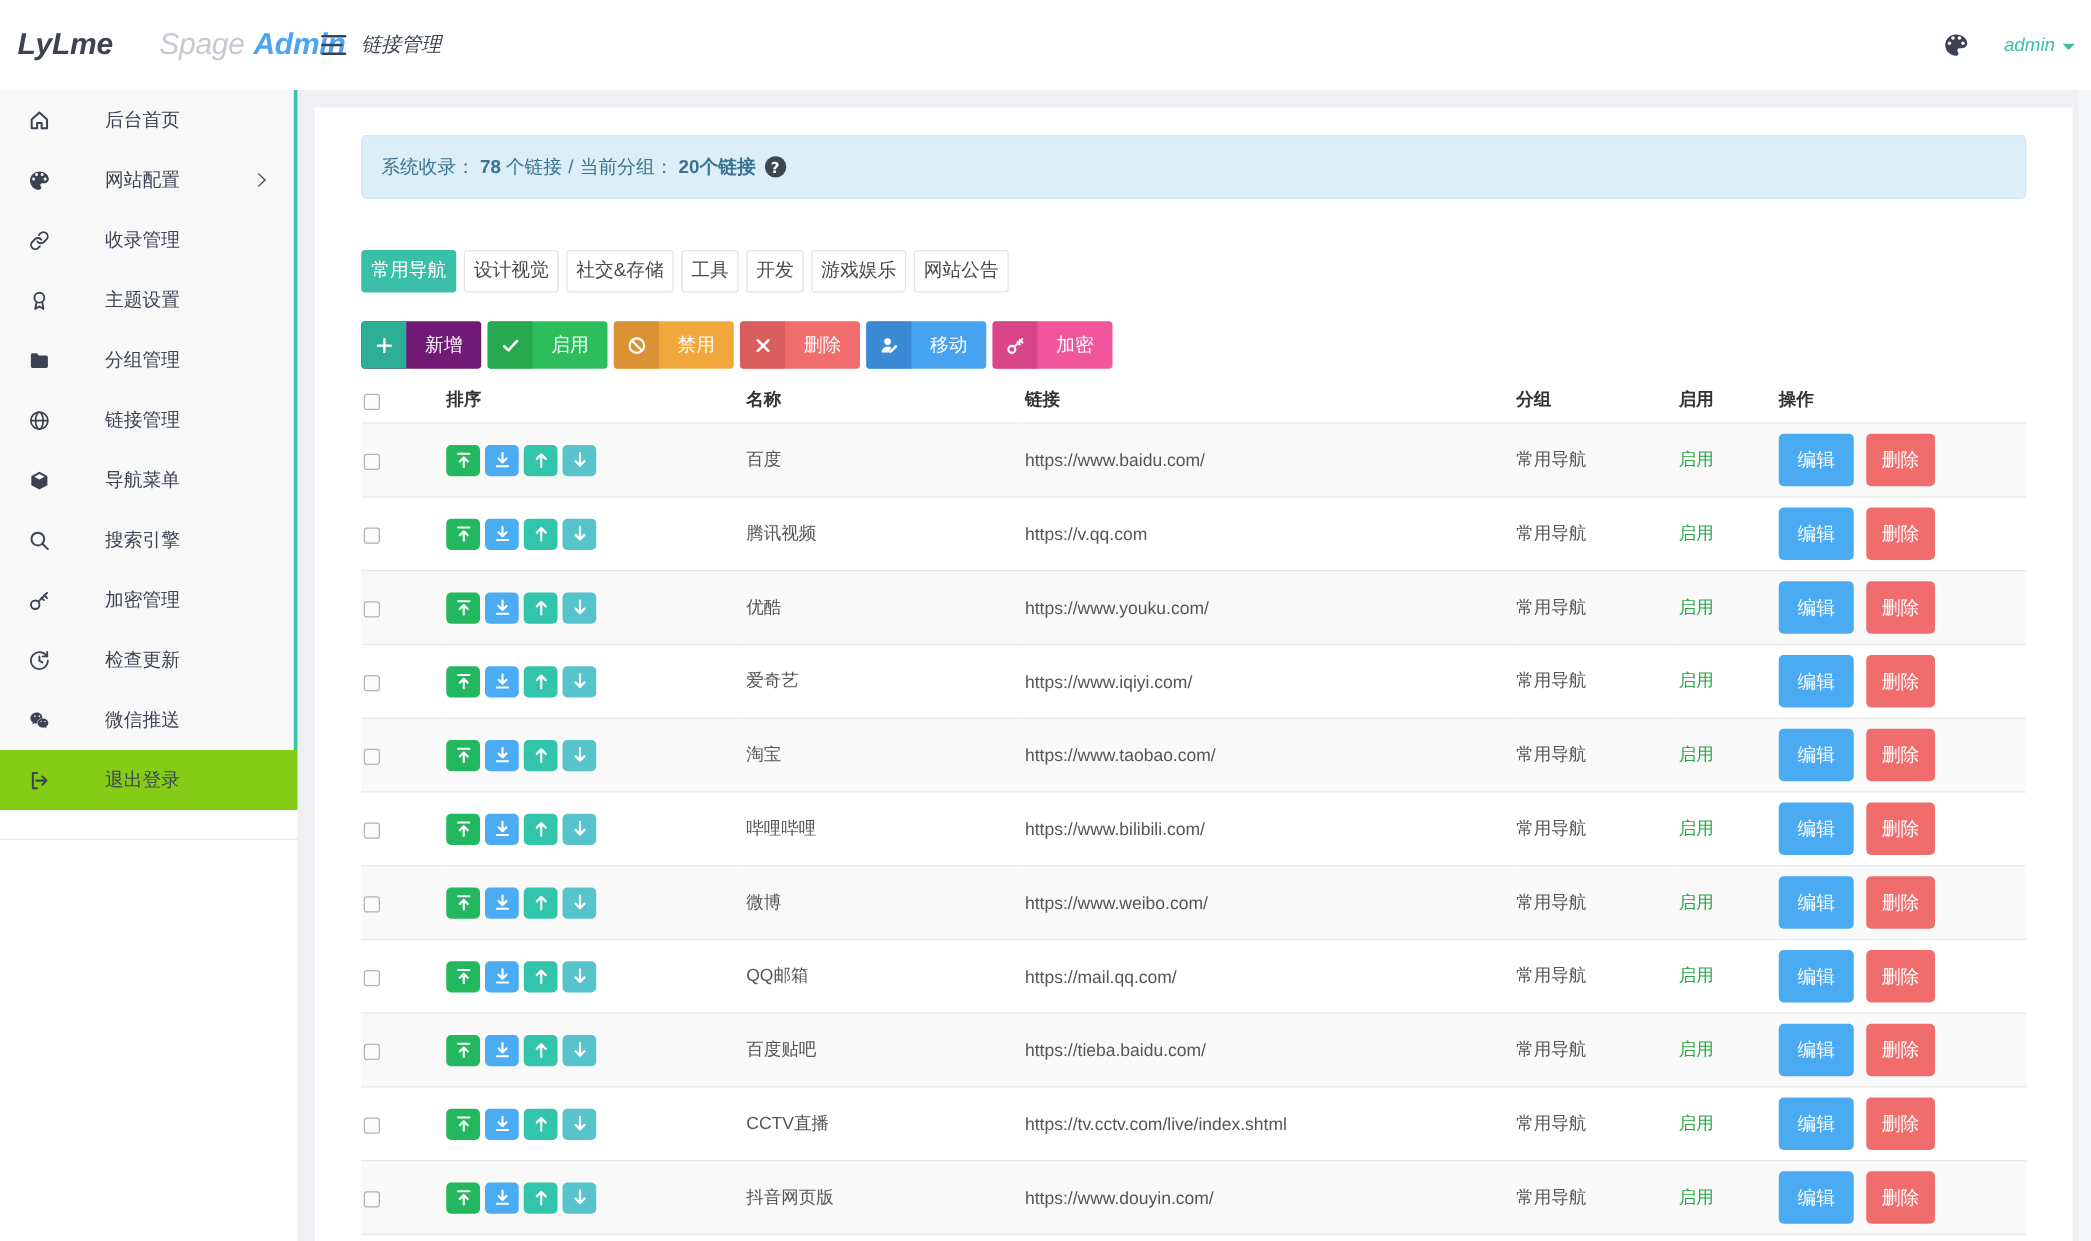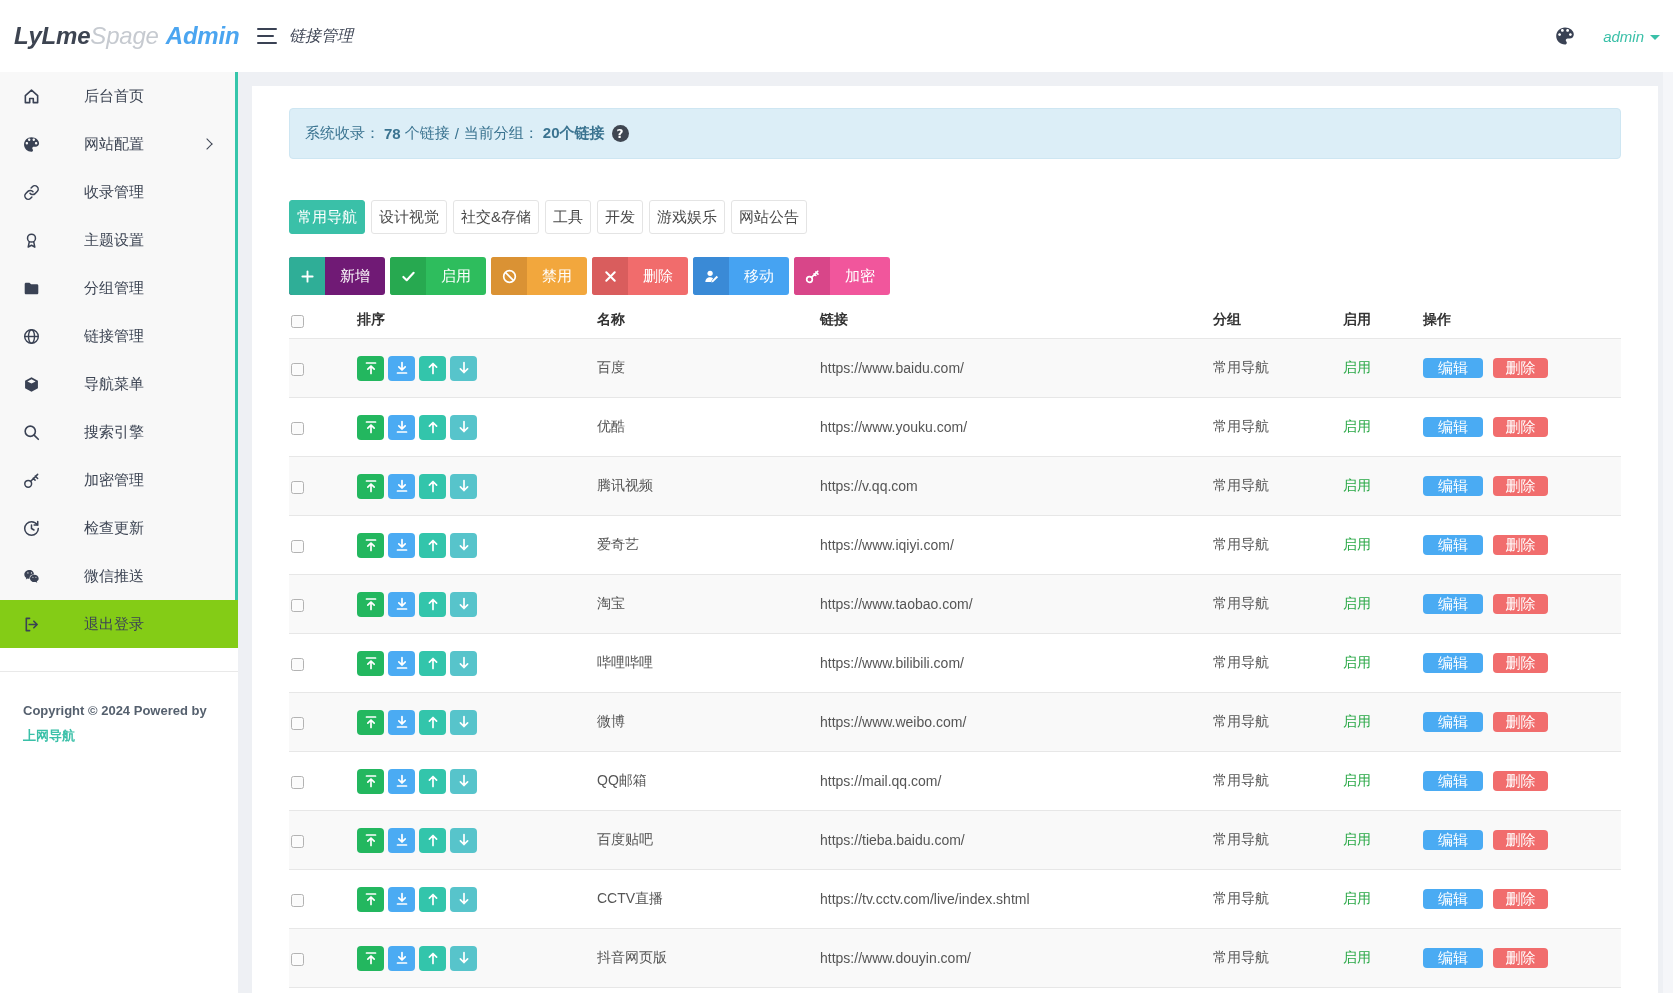--- a/index.html
+++ b/index.html
@@ -18,21 +18,21 @@
     --tab-border:#e4e4e4; --tab-text:#4a4a4a; --thead-text:#333; --cell-text:#555;
     --row-border:#e7e7e7; --stripe:#f9f9f9; --green-text:#28a745;
     --btn-edit:#4aabf3; --btn-del:#f16d6d;
     --sort-top:#23b75f; --sort-bottom:#4babf3; --sort-up:#33c5ab; --sort-down:#57c4cb;
   }
 
   
   .topbar { position:absolute; top:0; left:0; width:1673px; height:72px; background:#fff; display:flex; z-index:20;font-style:italic; }
   .logo { width:238px; display:flex; align-items:center; padding-left:14px; font-size:24px; letter-spacing:-0.2px; white-space:nowrap; cursor:pointer; }
   .logo .lg1 { color:var(--logo-dark); font-weight:800; }
-  .logo .lg2 { color:var(--logo-gray); font-weight:400; }
+  .logo .lg2 { color:var(--logo-gray); font-weight:400;margin-left:37px; }
   .logo .lg3 { color:var(--logo-blue); font-weight:700; margin-left:7px; }
   .topbar-main { flex:1; display:flex; align-items:center; padding:0 13px 0 19px; }
   .hamburger { width:20px; height:16px; display:inline-flex; flex-direction:column; justify-content:space-between; cursor:pointer; }
   .hamburger i { display:block; height:2px; background:#3a4254; border-radius:1px; }
   .hamburger i:nth-child(2) { width:85%; }
   .page-title { margin-left:12px; font-size:16px; color:#3c4353; }
   .tb-spacer { flex:1; }
   .theme-btn { width:20px; height:20px; cursor:pointer; display:inline-flex; }
   .user-menu { margin-left:28px; display:inline-flex; align-items:center; cursor:pointer; color:var(--accent); font-size:15px; }
   .user-menu .caret { width:0; height:0; border-left:5px solid transparent; border-right:5px solid transparent; border-top:5px solid var(--accent); margin-left:6px; margin-top:2px; }
@@ -85,21 +85,21 @@
 
   .sortbtns { display:flex; gap:4px; }
   .sbtn { width:27px; height:25px; border:none; border-radius:4px; display:inline-flex; align-items:center; justify-content:center; cursor:pointer; padding:0; }
   .sbtn svg { width:14px; height:14px; }
   .s-top { background:var(--sort-top); }
   .s-bottom { background:var(--sort-bottom); }
   .s-up { background:var(--sort-up); }
   .s-down { background:var(--sort-down); }
 
   table.links td.status-on { color:var(--green-text); }
-  .btn-edit, .btn-del { height:20px; border:none; border-radius:4px; color:#fff; font-size:15px; cursor:pointer; font-family:inherit; }
+  .btn-edit, .btn-del { height:42px; border:none; border-radius:4px; color:#fff; font-size:15px; cursor:pointer; font-family:inherit; }
   .btn-edit { width:60px; background:var(--btn-edit); margin-right:6px; }
   .btn-del { width:55px; background:var(--btn-del); }
 
   .scroll-track { position:absolute; top:72px; right:0; width:10px; height:921px; background:#f5f6f9; }
 </style>
 </head>
 <body>
 
 <header class="topbar">
   <div class="logo">
@@ -242,24 +242,20 @@
     <span class="mi-icon">
           <svg viewBox="0 0 18 18" fill="none" stroke="#3a4254" stroke-width="1.7" stroke-linecap="round" stroke-linejoin="round">
             <path d="M7 2.5H3.5v13H7"></path>
             <path d="M11.5 5.5 15 9l-3.5 3.5M15 9H6.5"></path>
           </svg>
         </span>
     <span class="mi-label">退出登录</span>
   </div>
 </div>
   <div class="side-divider"></div>
-  <div class="copyright">
-    <span>Copyright © 2024 Powered by</span><br>
-    <a>上网导航</a>
-  </div>
 </nav>
 
 <main class="main">
   <div class="card">
 
     <div class="alert">
       <span>系统收录：</span>
         <b class="total">78</b>
         <span>个链接</span>
         <span class="sep">/</span>
@@ -425,20 +421,58 @@
                     <path d="M7 12.5v-10M3.4 6.1 7 2.5l3.6 3.6"></path>
                   </svg>
                 </button>
         <button class="sbtn s-down">
                   <svg viewBox="0 0 14 14" fill="none" stroke="#fff" stroke-width="1.7" stroke-linecap="round" stroke-linejoin="round">
                     <path d="M7 1.5v10M3.4 7.9 7 11.5l3.6-3.6"></path>
                   </svg>
                 </button>
       </span>
     </td>
+    <td>腾讯视频</td>
+    <td>https://v.qq.com</td>
+    <td>常用导航</td>
+    <td class="status-on">启用</td>
+    <td>
+      <button class="btn-edit">编辑</button>
+      <button class="btn-del">删除</button>
+    </td>
+  </tr>
+
+  <tr>
+    <td class="cell-cb"><input type="checkbox" style=""></td>
+    <td>
+      <span class="sortbtns">
+        <button class="sbtn s-top">
+                  <svg viewBox="0 0 14 14" fill="none" stroke="#fff" stroke-width="1.7" stroke-linecap="round" stroke-linejoin="round">
+                    <path d="M2.5 2h9"></path>
+                    <path d="M7 12.5V5M3.8 8.2 7 5l3.2 3.2"></path>
+                  </svg>
+                </button>
+        <button class="sbtn s-bottom">
+                  <svg viewBox="0 0 14 14" fill="none" stroke="#fff" stroke-width="1.7" stroke-linecap="round" stroke-linejoin="round">
+                    <path d="M2.5 12h9"></path>
+                    <path d="M7 1.5V9M3.8 5.8 7 9l3.2-3.2"></path>
+                  </svg>
+                </button>
+        <button class="sbtn s-up">
+                  <svg viewBox="0 0 14 14" fill="none" stroke="#fff" stroke-width="1.7" stroke-linecap="round" stroke-linejoin="round">
+                    <path d="M7 12.5v-10M3.4 6.1 7 2.5l3.6 3.6"></path>
+                  </svg>
+                </button>
+        <button class="sbtn s-down">
+                  <svg viewBox="0 0 14 14" fill="none" stroke="#fff" stroke-width="1.7" stroke-linecap="round" stroke-linejoin="round">
+                    <path d="M7 1.5v10M3.4 7.9 7 11.5l3.6-3.6"></path>
+                  </svg>
+                </button>
+      </span>
+    </td>
     <td>优酷</td>
     <td>https://www.youku.com/</td>
     <td>常用导航</td>
     <td class="status-on">启用</td>
     <td>
       <button class="btn-edit">编辑</button>
       <button class="btn-del">删除</button>
     </td>
   </tr>
 
@@ -463,58 +497,20 @@
                     <path d="M7 12.5v-10M3.4 6.1 7 2.5l3.6 3.6"></path>
                   </svg>
                 </button>
         <button class="sbtn s-down">
                   <svg viewBox="0 0 14 14" fill="none" stroke="#fff" stroke-width="1.7" stroke-linecap="round" stroke-linejoin="round">
                     <path d="M7 1.5v10M3.4 7.9 7 11.5l3.6-3.6"></path>
                   </svg>
                 </button>
       </span>
     </td>
-    <td>腾讯视频</td>
-    <td>https://v.qq.com</td>
-    <td>常用导航</td>
-    <td class="status-on">启用</td>
-    <td>
-      <button class="btn-edit">编辑</button>
-      <button class="btn-del">删除</button>
-    </td>
-  </tr>
-
-  <tr>
-    <td class="cell-cb"><input type="checkbox" style=""></td>
-    <td>
-      <span class="sortbtns">
-        <button class="sbtn s-top">
-                  <svg viewBox="0 0 14 14" fill="none" stroke="#fff" stroke-width="1.7" stroke-linecap="round" stroke-linejoin="round">
-                    <path d="M2.5 2h9"></path>
-                    <path d="M7 12.5V5M3.8 8.2 7 5l3.2 3.2"></path>
-                  </svg>
-                </button>
-        <button class="sbtn s-bottom">
-                  <svg viewBox="0 0 14 14" fill="none" stroke="#fff" stroke-width="1.7" stroke-linecap="round" stroke-linejoin="round">
-                    <path d="M2.5 12h9"></path>
-                    <path d="M7 1.5V9M3.8 5.8 7 9l3.2-3.2"></path>
-                  </svg>
-                </button>
-        <button class="sbtn s-up">
-                  <svg viewBox="0 0 14 14" fill="none" stroke="#fff" stroke-width="1.7" stroke-linecap="round" stroke-linejoin="round">
-                    <path d="M7 12.5v-10M3.4 6.1 7 2.5l3.6 3.6"></path>
-                  </svg>
-                </button>
-        <button class="sbtn s-down">
-                  <svg viewBox="0 0 14 14" fill="none" stroke="#fff" stroke-width="1.7" stroke-linecap="round" stroke-linejoin="round">
-                    <path d="M7 1.5v10M3.4 7.9 7 11.5l3.6-3.6"></path>
-                  </svg>
-                </button>
-      </span>
-    </td>
     <td>爱奇艺</td>
     <td>https://www.iqiyi.com/</td>
     <td>常用导航</td>
     <td class="status-on">启用</td>
     <td>
       <button class="btn-edit">编辑</button>
       <button class="btn-del">删除</button>
     </td>
   </tr>
 

